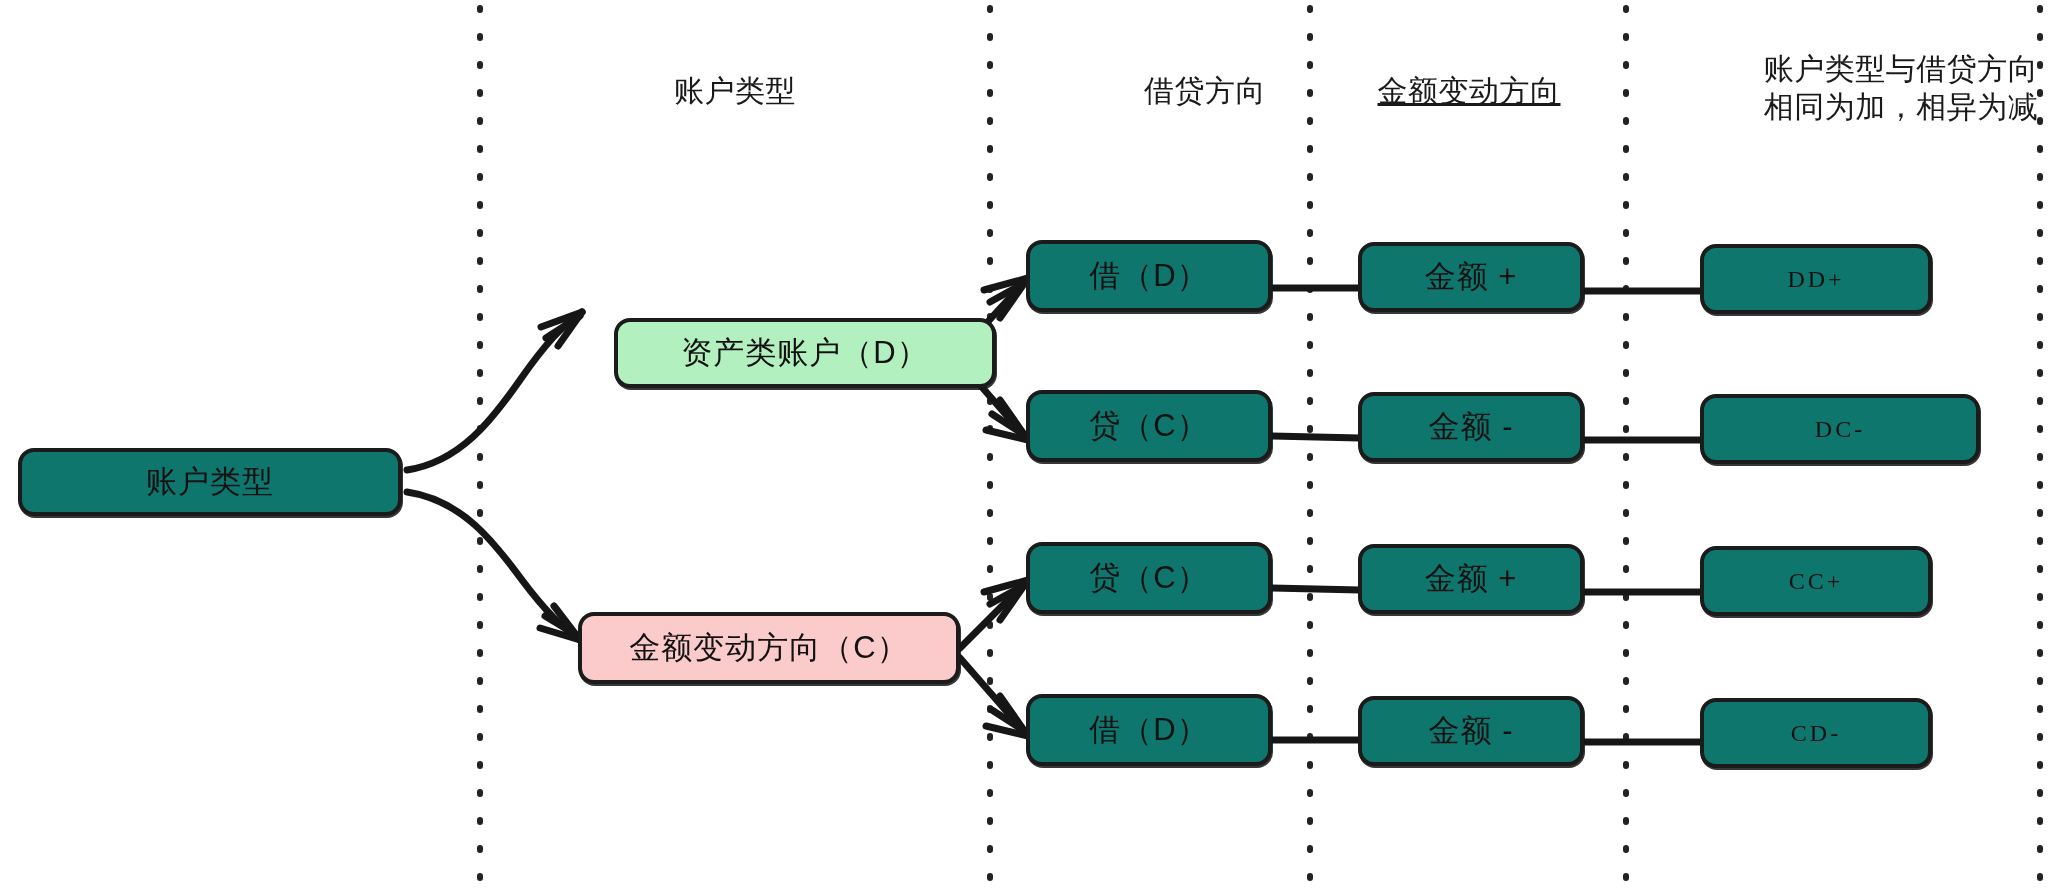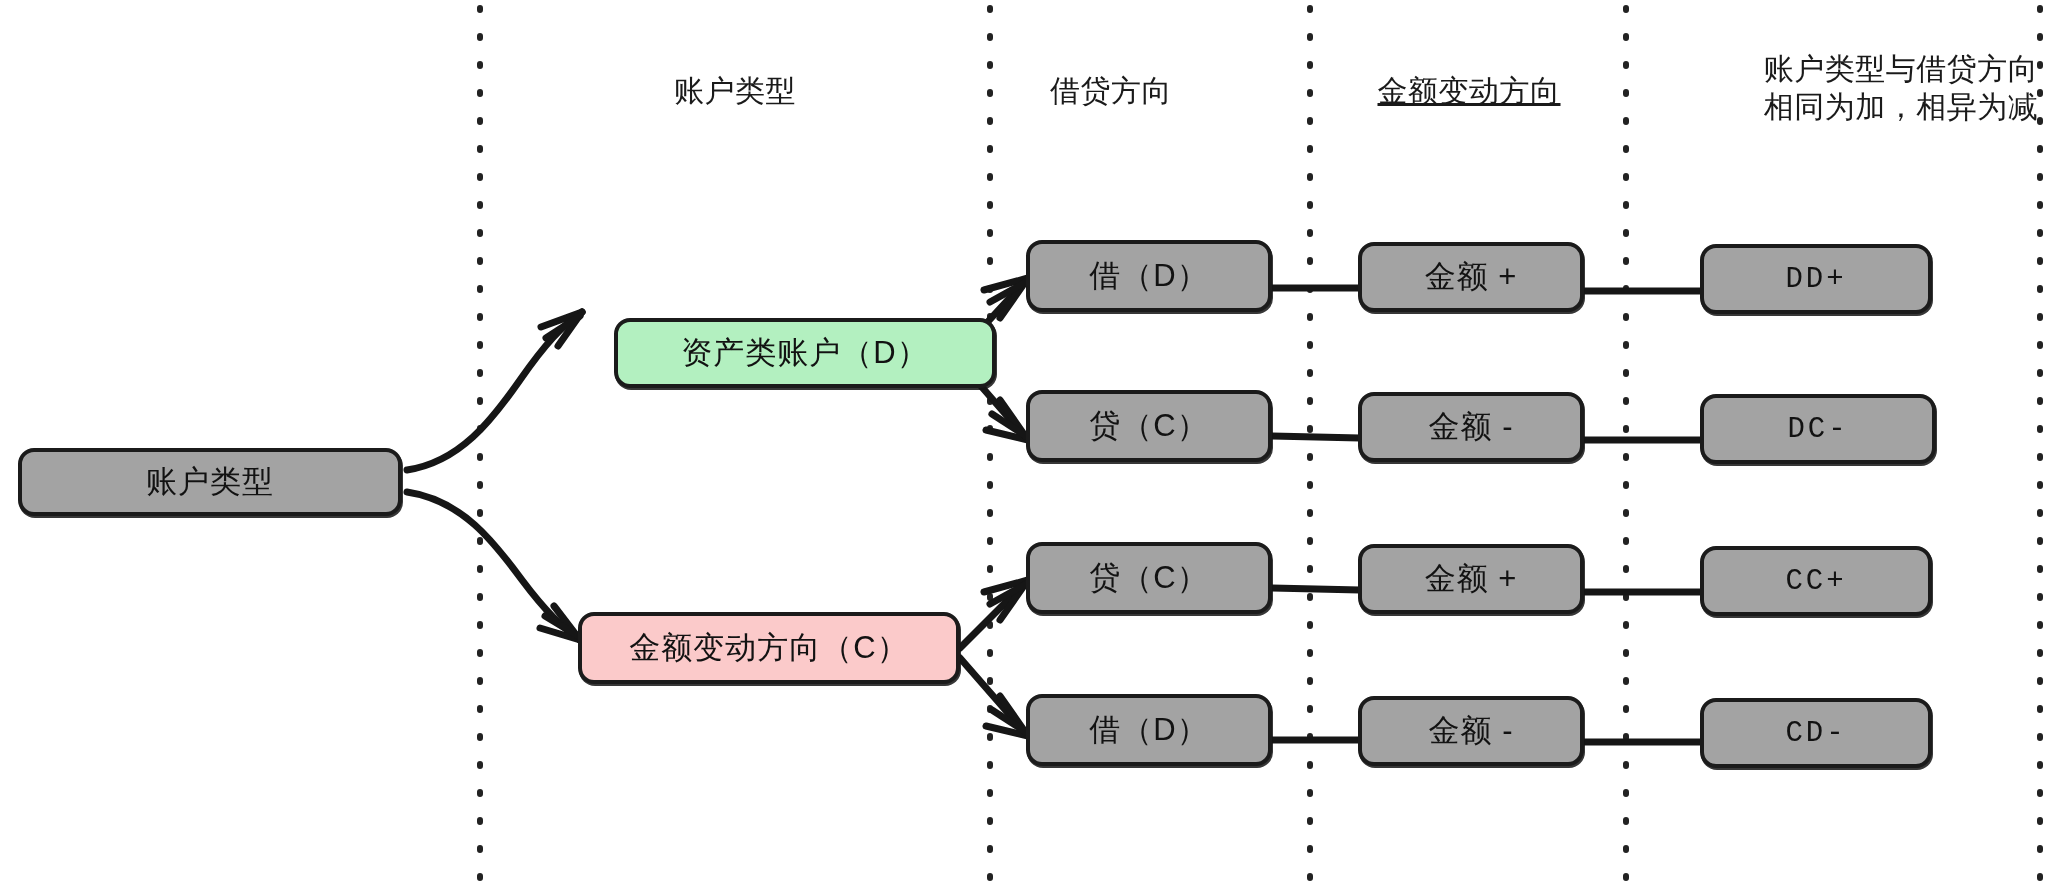--- a/index.html
+++ b/index.html
@@ -37,31 +37,31 @@
     font-family: "Liberation Sans", "DejaVu Sans", sans-serif;
   }
   .node {
     position: absolute;
     box-sizing: border-box;
     display: flex;
     align-items: center;
     justify-content: center;
     border: 4px solid #1b1b1b;
     border-radius: 16px;
-    background: #a3a3a3;
+    background: #0f766e;
     color: #121212;
     font-size: 31px;
     letter-spacing: 1px;
     box-shadow: 1px 2px 0 0 rgba(20,20,20,0.85);
   }
   .node.green { background: #b3f0c0; }
   .node.pink  { background: #fbcaca; }
   .node.mono  {
-    font-family: Liberation Mono, monospace;
-    font-size: 29px;
+    font-family: Liberation Serif, serif;
+    font-size: 24px;
     letter-spacing: 3px;
   }
   .node .label { pointer-events: none; }
 </style>
 </head>
 <body>
 
 <div id="canvas">
 
   <svg id="wires" viewBox="0 0 2059 889" xmlns="http://www.w3.org/2000/svg">
@@ -114,21 +114,21 @@
       <path d="M1583,440 L1702,440"></path>
       <path d="M1272,588 L1360,590"></path>
       <path d="M1583,592 L1702,592"></path>
       <path d="M1272,740 L1360,740"></path>
       <path d="M1583,742 L1702,742"></path>
     </g>
   </svg>
 
   <div class="col-header" style="left:480px; top:72px; width:510px;">账户类型</div>
 
-  <div class="col-header" style="left:952px; top:72px; width:318px;">借贷方向</div>
+  <div class="col-header" style="left:1046px; top:72px; width:318px;">借贷方向</div>
 
   <div class="col-header" style="left:1312px; top:72px; width:314px;text-decoration:underline;">金额变动方向</div>
 
   <div class="col-header" style="left:1695px; top:52px; width:412px;font-family:Liberation Mono, monospace;">账户类型与借贷方向
 相同为加，相异为减</div>
 
   <div class="node" style="left:18px; top:448px; width:384px; height:68px;">
     <span class="label">账户类型</span>
   </div>
 
@@ -169,21 +169,21 @@
   </div>
 
   <div class="node" style="left:1358px; top:696px; width:226px; height:70px;">
     <span class="label">金额 -</span>
   </div>
 
   <div class="node mono" style="left:1700px; top:244px; width:232px; height:70px;">
     <span class="label">DD+</span>
   </div>
 
-  <div class="node mono" style="left:1700px; top:394px; width:236px; height:70px;">
+  <div class="node mono" style="left:1700px; top:394px; width:280px; height:70px;">
     <span class="label">DC-</span>
   </div>
 
   <div class="node mono" style="left:1700px; top:546px; width:232px; height:70px;align-items:center;">
     <span class="label">CC+</span>
   </div>
 
   <div class="node mono" style="left:1700px; top:698px; width:232px; height:70px;align-items:center;">
     <span class="label">CD-</span>
   </div>

